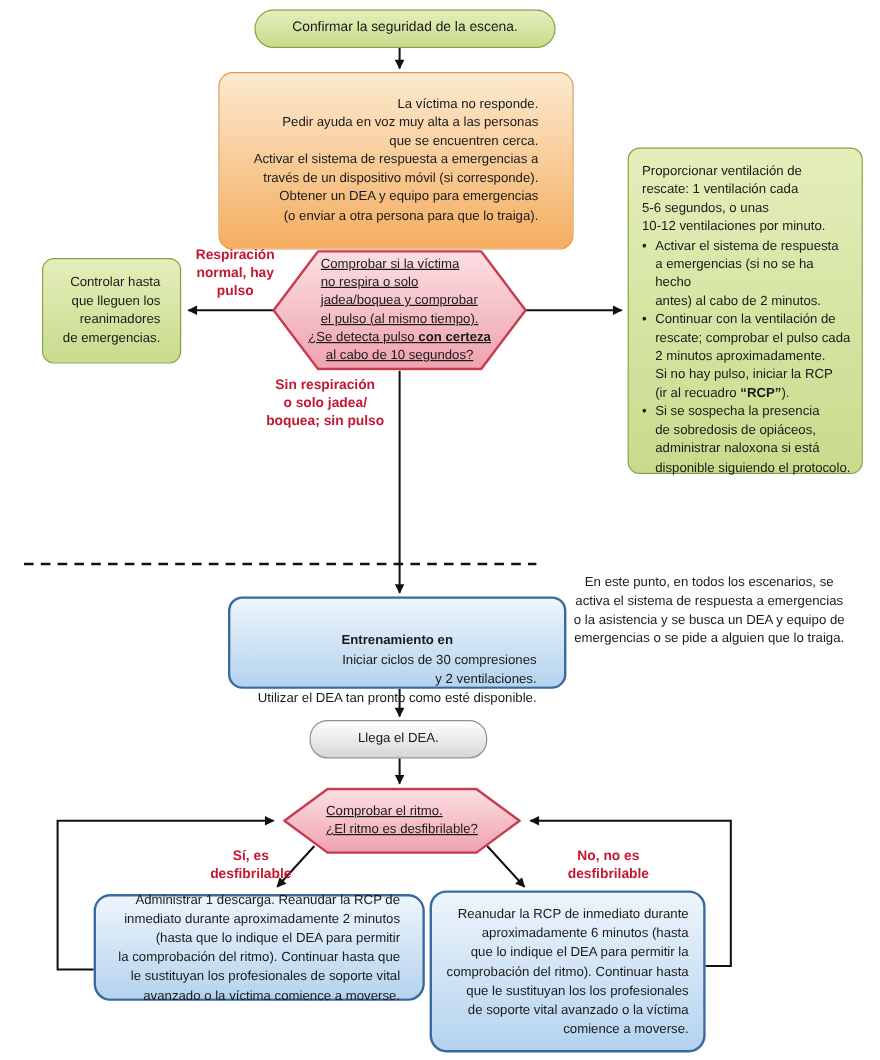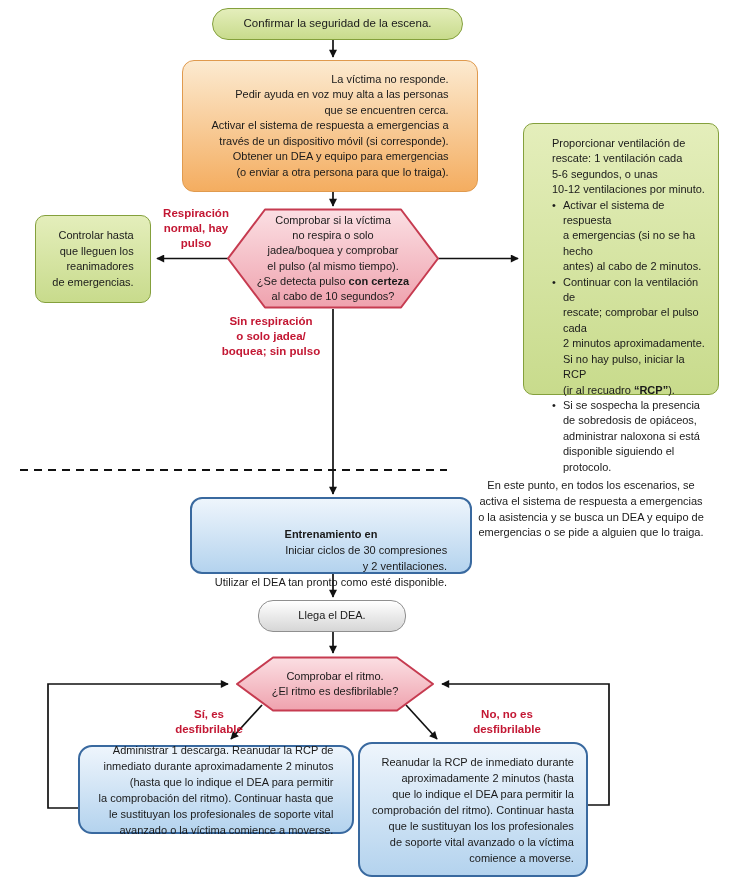--- a/index.html
+++ b/index.html
@@ -16,21 +16,21 @@
   .pill{border-radius:16px;font-size:11.5px;}
   .box-orange{background:linear-gradient(180deg,#fcead0 0%,#f4ad60 100%);
               border:1.6px solid #e09a4e;border-radius:12px;}
   .box-blue{background:linear-gradient(180deg,#eef5fc 0%,#b4d3ee 100%);
             border:2px solid #39699f;border-radius:12px;}
   .box-gray{background:linear-gradient(180deg,#ffffff 0%,#d6d6d6 100%);
             border:1.6px solid #8f8f8f;border-radius:15px;}
   .hex-wrap{position:absolute;z-index:2;}
   .hex-svg{position:absolute;left:0;top:0;}
   .hex-text{position:absolute;inset:0;display:flex;flex-direction:column;align-items:center;
-            justify-content:center;text-align:center;font-size:11px;line-height:15.3px;}
+            justify-content:center;text-align:left;font-size:11px;line-height:15.3px;text-decoration:underline;}
   .rlabel{position:absolute;z-index:3;color:#c31733;font-weight:bold;font-size:11.5px;
           line-height:15px;text-align:center;white-space:pre-line;}
   .note{position:absolute;z-index:2;font-size:11px;line-height:15.8px;text-align:center;
         white-space:pre-line;margin-top:41px;}
   .leftalign{align-items:flex-start;justify-content:flex-start;text-align:left;}
   .bullet{display:flex;text-align:left;}
   .bullet .m{width:11px;flex:none;}
   .bullet .t{flex:1;white-space:pre-line;}
 </style>
 </head>
@@ -61,21 +61,21 @@
       <path d="M78 808 H48 V684 H228" marker-end="url(#ah)"></path>
       <path d="M588 805 H609 V684 H442" marker-end="url(#ah)"></path>
       <path d="M20 470 H447" stroke-width="2" stroke-dasharray="8 6"></path>
     </g>
   </svg>
 
   <div class="node box-green pill" style="left:212px;top:8px;width:251px;height:32px;">
     <span>Confirmar la seguridad de la escena.</span>
   </div>
 
-  <div class="node box-orange" style="left:182px;top:60px;width:296px;height:132px;">
+  <div class="node box-orange" style="left:182px;top:60px;width:296px;height:148px;">
     <div class="lines">La víctima no responde.
 Pedir ayuda en voz muy alta a las personas
 que se encuentren cerca.
 Activar el sistema de respuesta a emergencias a
 través de un dispositivo móvil (si corresponde).
 Obtener un DEA y equipo para emergencias
 (o enviar a otra persona para que lo traiga).</div>
   </div>
 
   <div class="hex-wrap" style="left:226px;top:208px;width:214px;height:101px;">
@@ -101,21 +101,21 @@
 
   <div class="rlabel" style="left:148px;top:206px;width:96px;">Respiración
 normal, hay
 pulso</div>
 
 
   <div class="rlabel" style="left:214px;top:314px;width:114px;">Sin respiración
 o solo jadea/
 boquea; sin pulso</div>
 
-  <div class="node box-green leftalign" style="left:523px;top:123px;width:196px;height:272px;padding:12px 8px 10px 28px;line-height:15.4px;">
+  <div class="node box-green leftalign" style="left:523px;top:123px;width:196px;height:272px;padding:12px 8px 10px 11px;line-height:15.4px;">
     <div class="lines">Proporcionar ventilación de
 rescate: 1 ventilación cada
 5-6 segundos, o unas
 10-12 ventilaciones por minuto.</div>
     <div class="bullet">
       <span class="m">•</span>
       <span class="t"><span>Activar el sistema de respuesta
 a emergencias (si no se ha hecho
 antes) al cabo de 2 minutos.</span><span class="b"></span><span></span></span>
     </div>
@@ -172,21 +172,21 @@
     <div class="lines">Administrar 1 descarga. Reanudar la RCP de
 inmediato durante aproximadamente 2 minutos
 (hasta que lo indique el DEA para permitir
 la comprobación del ritmo). Continuar hasta que
 le sustituyan los profesionales de soporte vital
 avanzado o la víctima comience a moverse.</div>
   </div>
 
   <div class="node box-blue" style="left:358px;top:742px;width:230px;height:135px;border-radius:14px;line-height:16px;">
     <div class="lines">Reanudar la RCP de inmediato durante
-aproximadamente 2 minutos (hasta
+aproximadamente 6 minutos (hasta
 que lo indique el DEA para permitir la
 comprobación del ritmo). Continuar hasta
 que le sustituyan los los profesionales
 de soporte vital avanzado o la víctima
 comience a moverse.</div>
   </div>
 
 </div>
 
 </body></html>

